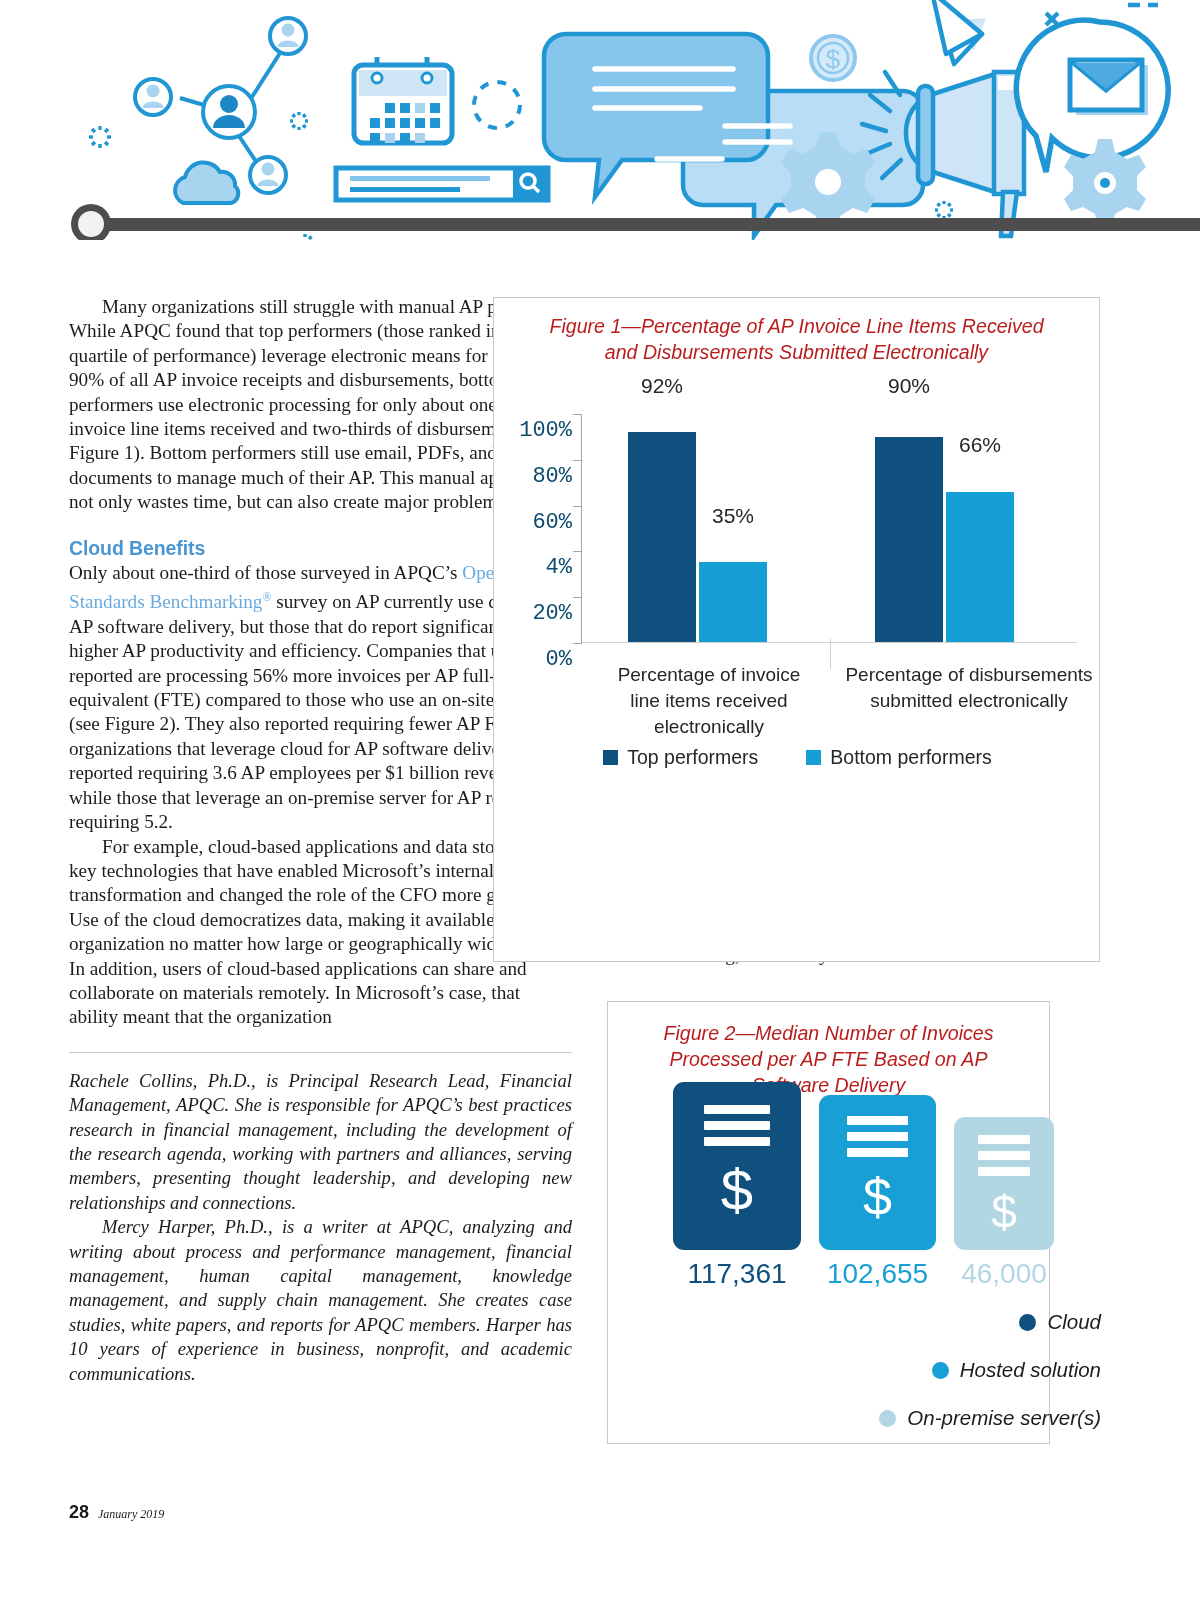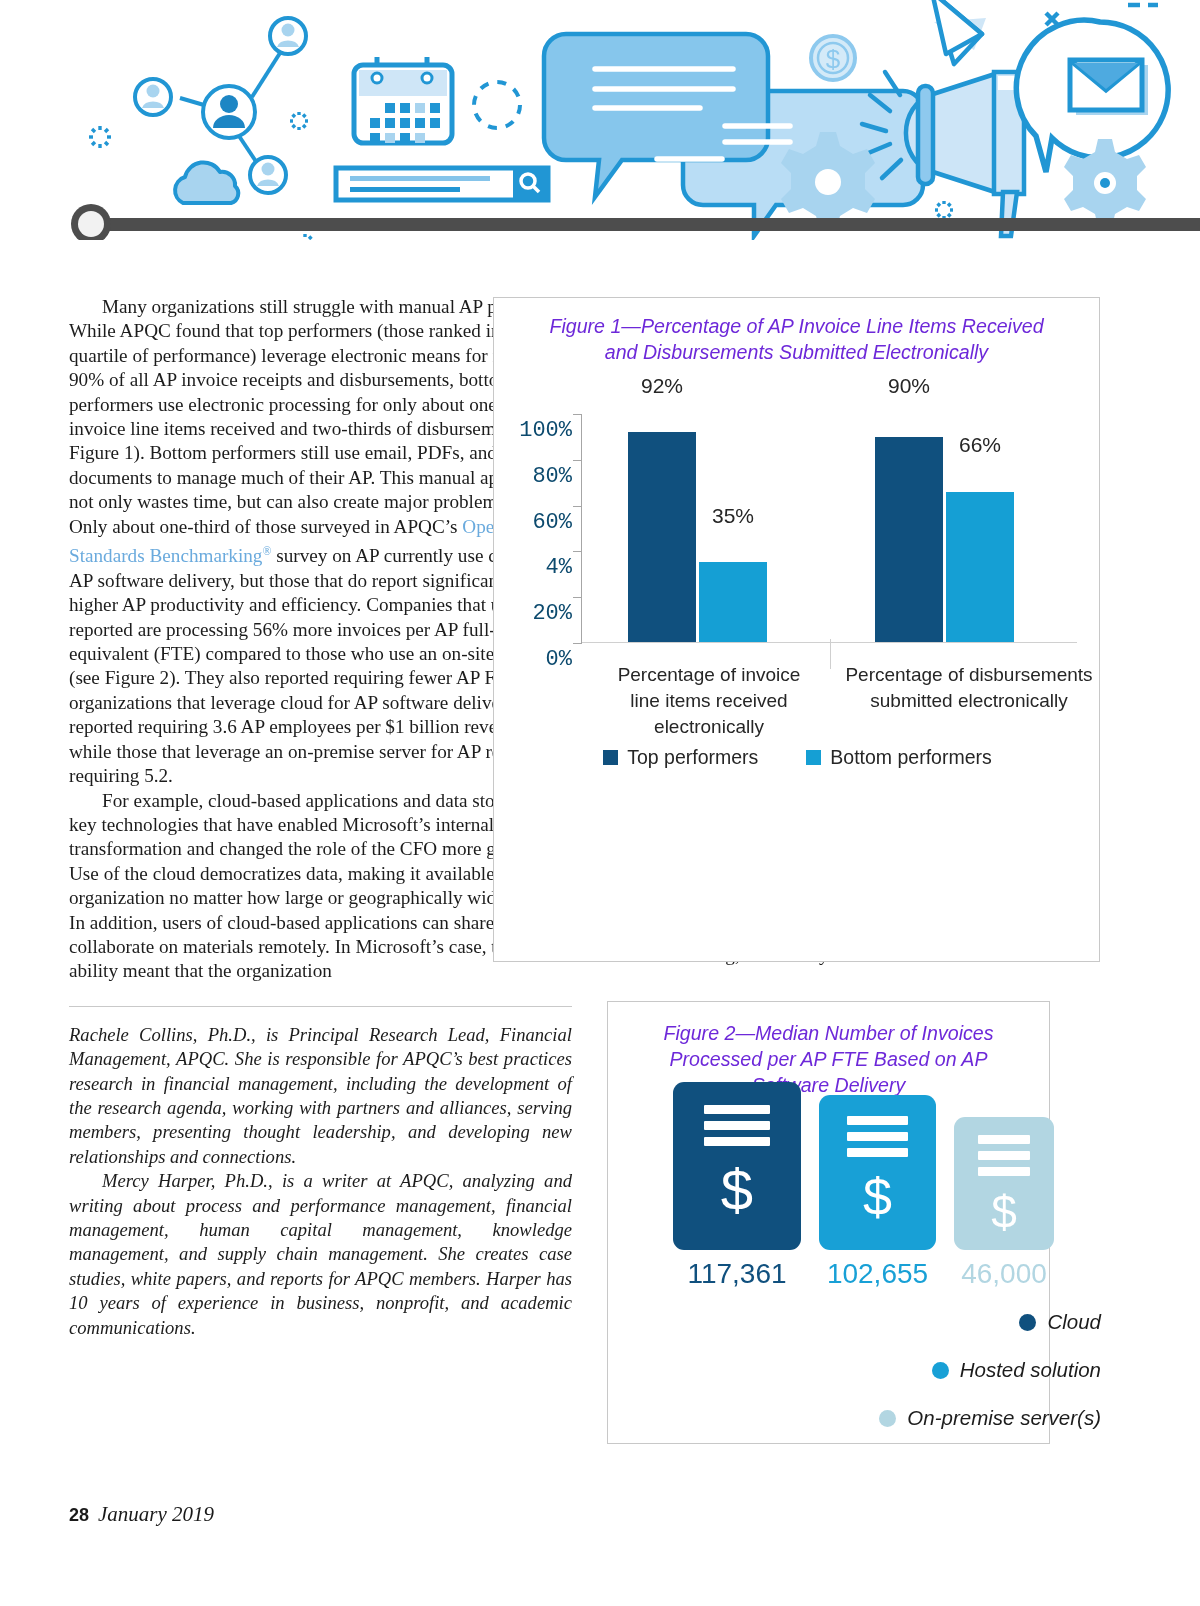--- a/index.html
+++ b/index.html
@@ -84,37 +84,37 @@
   
   .footer {
     position: absolute;
     left: 69px;
     top: 1262px;
     font-size: 18px;
     color: #1a1a1a;
     white-space: nowrap;
   }
   .footer .pg { font-family: "Liberation Sans", sans-serif; font-weight: bold; font-size: 18px; }
-  .footer .mo { font-style: italic; font-family: "Liberation Serif", serif; margin-left: 9px; font-size: 21px; }
+  .footer .mo { font-style: italic; font-family: "Liberation Serif", serif; margin-left: 9px; font-size: 12px; }
 
   
   .fig1 {
     position: absolute;
     left: 493px; top: 57px;
     width: 607px; height: 665px;
     border: 1px solid #c8c8c8;
     background: #fff;
   }
   .fig-title {
     font-family: "Liberation Sans", sans-serif;
     font-style: italic;
     font-size: 19.6px;
     line-height: 26px;
     text-align: center;
-    color: #6d28d9;
+    color: #b91c1c;
     padding: 15px 38px 0 38px;
   }
 
   .chart-area {
     position: absolute;
     left: 0; top: 66px;
     width: 607px; height: 520px;
   }
   .y-labels {
     position: absolute;
@@ -452,20 +452,21 @@
       <circle cx="91" cy="224" r="13" fill="#f2f2f2"></circle>
     </g>
   </svg>
 </div>
 
 <div class="page">
 
   <div class="col-left">
     <p class="body indent">Many organizations still struggle with manual AP processes. While APQC found that top performers (those ranked in the top quartile of performance) leverage electronic means for more than 90% of all AP invoice receipts and disbursements, bottom performers use electronic processing for only about one-third of invoice line items received and two-thirds of disbursements (see Figure 1). Bottom performers still use email, PDFs, and printed documents to manage much of their AP. This manual approach not only wastes time, but can also create major problems.</p>
 
+    <h2 class="section-head">Cloud Benefits</h2>
 
     <p class="body"><span>Only about one-third of those surveyed in APQC’s </span><span class="link"><span>Open Standards Benchmarking</span><sup>®</sup></span><span> survey on AP currently use cloud for AP software delivery, but those that do report significantly higher AP productivity and efficiency. Companies that use cloud reported are processing 56% more invoices per AP full-time equivalent (FTE) compared to those who use an on-site server (see Figure 2). They also reported requiring fewer AP FTEs: organizations that leverage cloud for AP software delivery reported requiring 3.6 AP employees per $1 billion revenue, while those that leverage an on-premise server for AP reported requiring 5.2.</span></p>
 
     <p class="body indent">For example, cloud-based applications and data storage are key technologies that have enabled Microsoft’s internal finance transformation and changed the role of the CFO more generally. Use of the cloud democratizes data, making it available across an organization no matter how large or geographically widespread. In addition, users of cloud-based applications can share and collaborate on materials remotely. In Microsoft’s case, that ability meant that the organization</p>
 
     <div class="bio-rule"></div>
 
     <p class="bio">Rachele Collins, Ph.D., is Principal Research Lead, Financial Management, APQC. She is responsible for APQC’s best practices research in financial management, including the development of the research agenda, working with partners and alliances, serving  members, presenting thought leadership, and developing new relationships and connections.</p>
     <p class="bio indent">Mercy Harper, Ph.D., is a writer at APQC, analyzing and writing about process and performance management, financial management, human capital management, knowledge management, and supply chain management. She creates case studies, white papers, and reports for APQC members. Harper has 10 years of experience in business, nonprofit, and academic communications.</p>
   </div>

